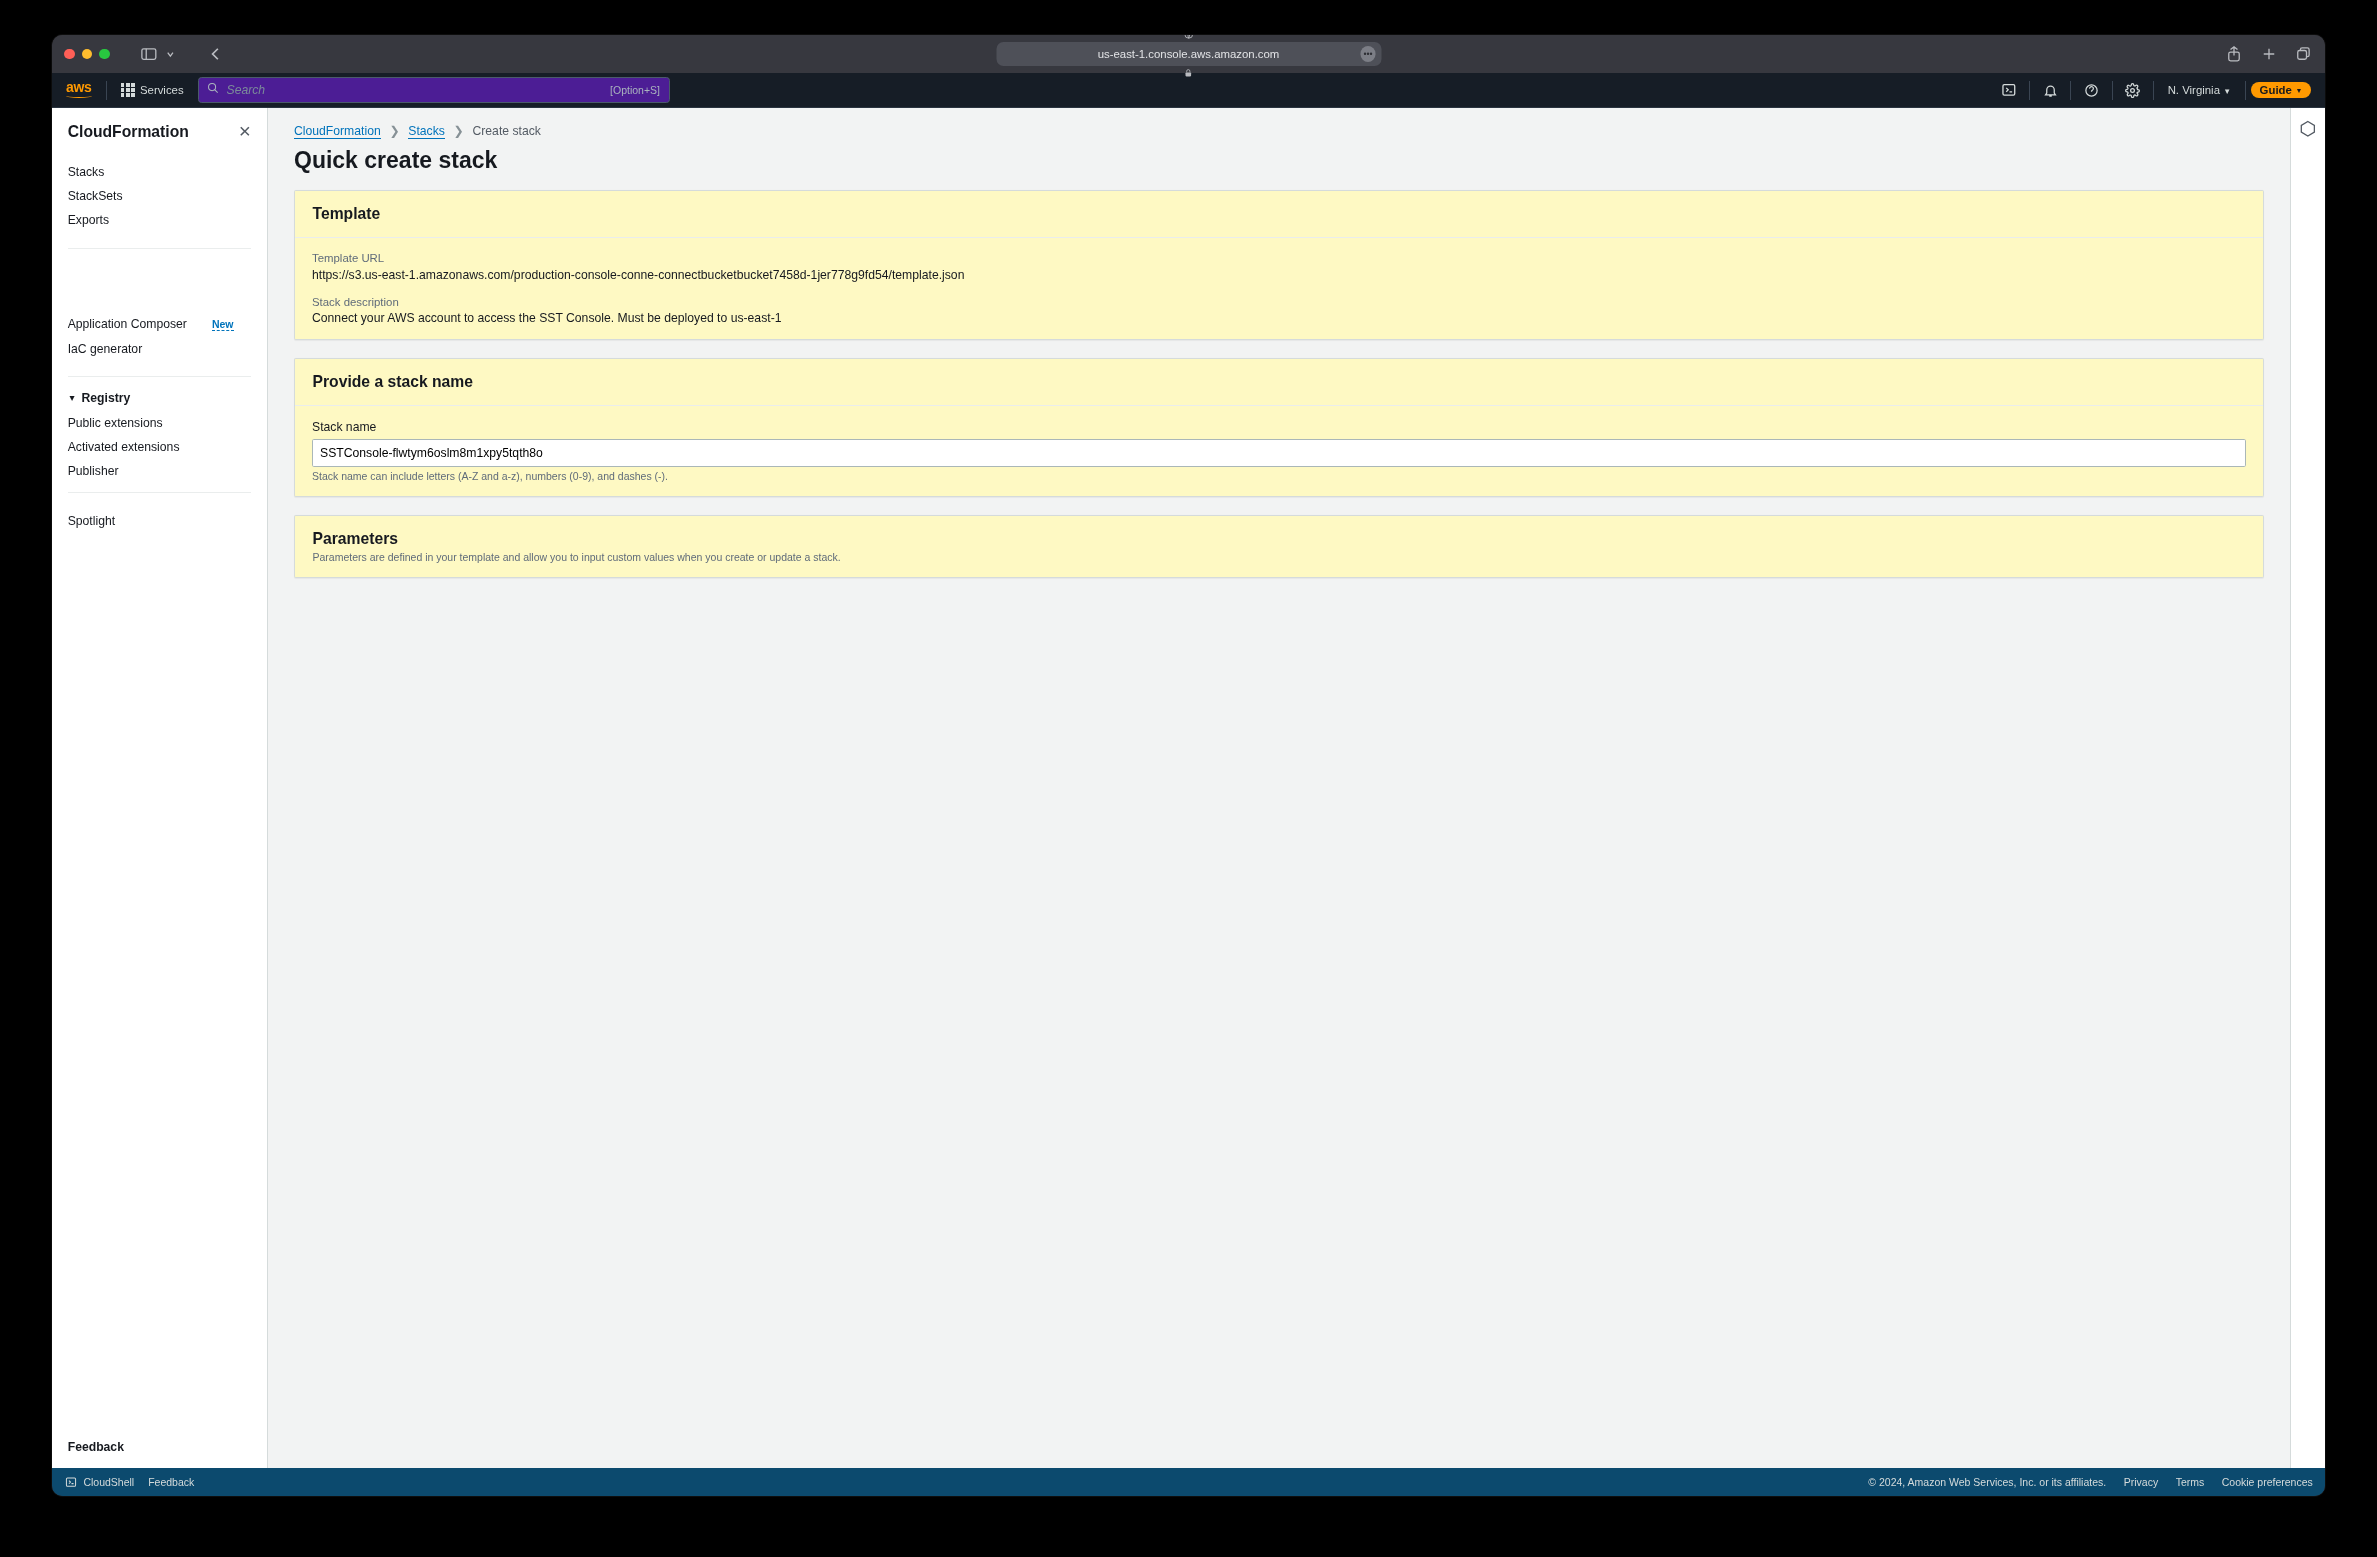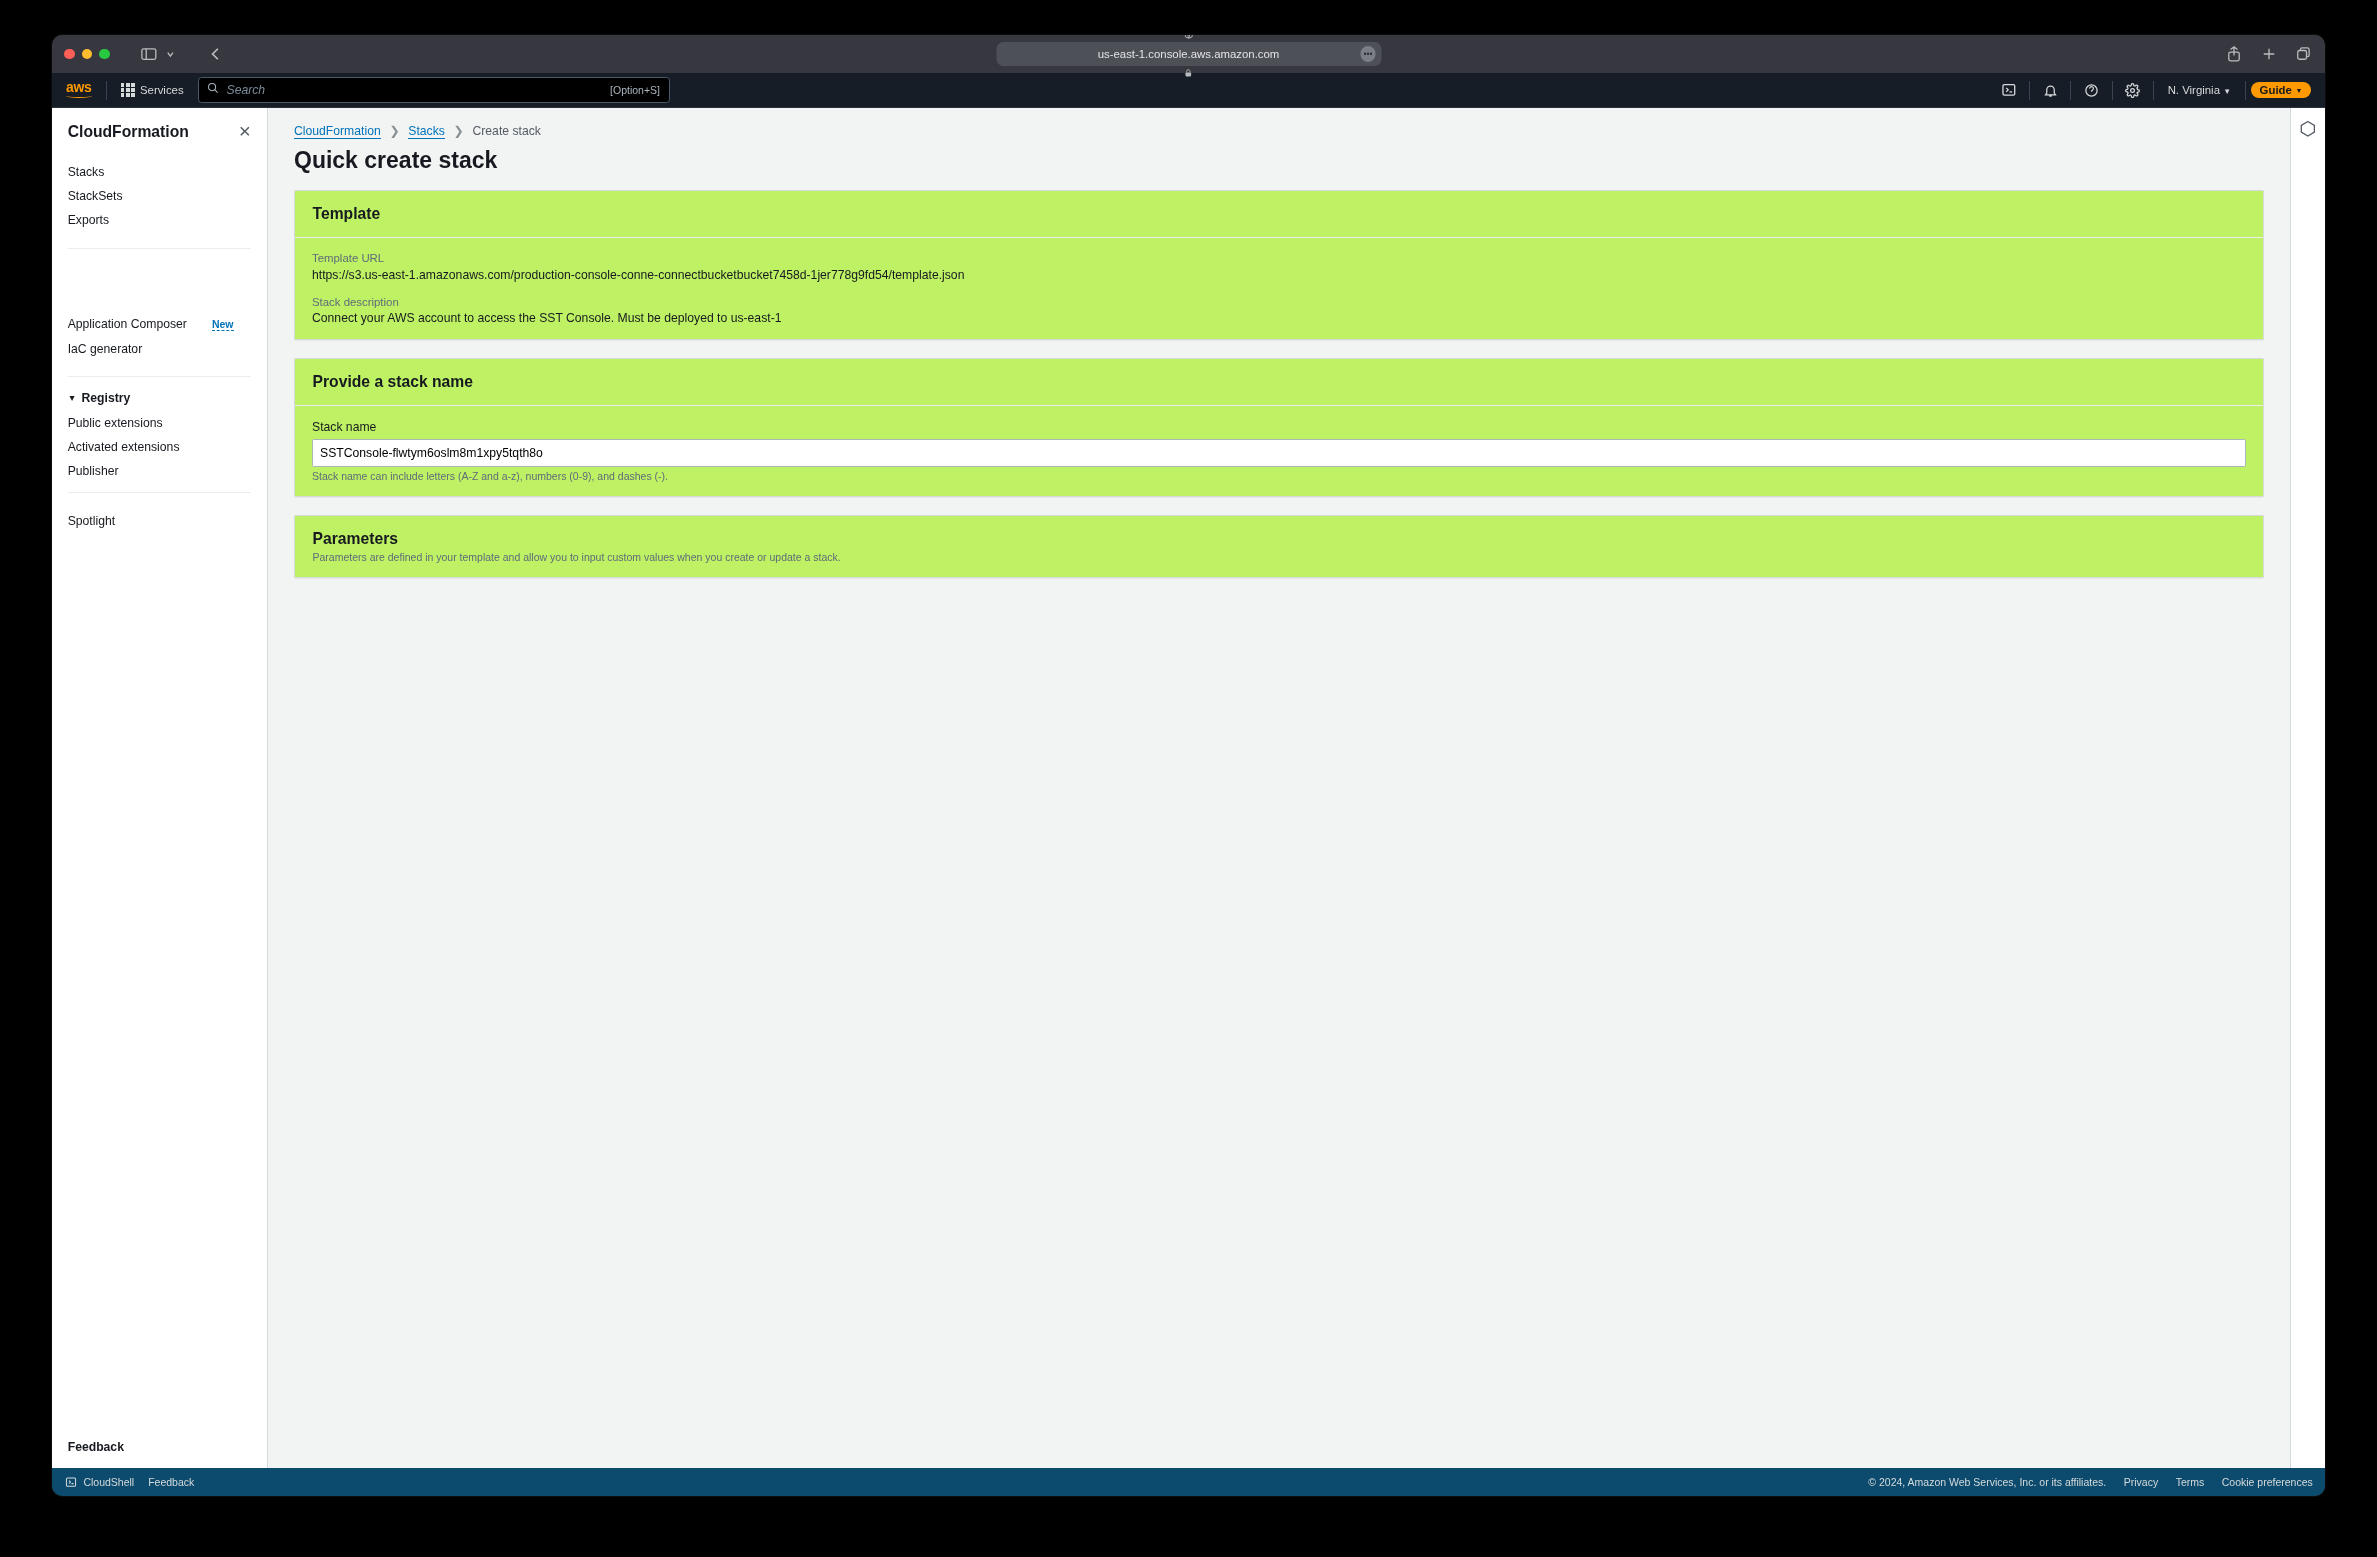--- a/index.html
+++ b/index.html
@@ -51,21 +51,21 @@
   .topnav {
     height: 35px; background:#161d26; display:flex; align-items:center;
     padding: 0 14px; gap:14px; color:#d5dbdb; border-bottom:0.9px solid #2a3440;
   }
   .aws-logo { font-weight:700; color:#ff9900; font-size:14px; letter-spacing:-0.4px; display:flex; flex-direction:column; line-height:0.8;}
   .aws-logo .smile { border-bottom:1.7px solid #ff9900; border-radius:0 0 50% 50%; width:26px; height:4.4px; margin-top:0.9px;}
   .services-btn { display:flex; align-items:center; gap:5.2px; cursor:pointer; font-size:11.4px;}
   .grid-icon { display:grid; grid-template-columns:repeat(3,3.5px); grid-template-rows:repeat(3,3.5px); gap:1.7px;}
   .grid-icon span{background:#d5dbdb;}
   .searchbox {
-    flex: 0 0 472px; height:26px; background:#000000; border:0.9px solid #4b5a6b;
+    flex: 0 0 472px; height:26px; background:#4c1d95; border:0.9px solid #4b5a6b;
     border-radius:3.5px; display:flex; align-items:center; padding:0 8.7px; gap:7px;
     color:#7b8a9a; font-style:italic;
   }
   .searchbox .sicon{font-style:normal;color:#aab4be;}
   .searchbox .kbd { margin-left:auto; font-style:normal; color:#aab4be; font-size:10.5px;}
   .topnav-right { margin-left:auto; display:flex; align-items:center; gap:5.2px;}
   .topnav-right .iconbtn { width:30px; height:30px; display:flex; align-items:center; justify-content:center; color:#d5dbdb; cursor:pointer;}
   .region { padding:0 8.7px; cursor:pointer; font-size:11.4px;}
   .guide { background:#ff9900; color:#16191f; border-radius:8.7px; padding:1.7px 8.7px; font-size:11.4px; font-weight:600; display:flex; align-items:center; gap:3.5px; cursor:pointer;}
   .vdiv { width:0.9px; height:19px; background:#3a4553;}
@@ -88,21 +88,21 @@
   .main { flex:1; display:flex; overflow:hidden;}
   .content { flex:1; overflow:auto; background:#f2f3f3; padding: 15.7px 26px;}
   .rightrail { width:35px; border-left:0.9px solid #d5dbdb; background:#fff; display:flex; justify-content:center; padding-top:12.2px;}
   .rightrail .hex { width:15.7px;height:15.7px;color:#545b64;}
 
   .crumbs { display:flex; align-items:center; gap:8.7px; color:#545b64; font-size:12.2px; margin-bottom:8.7px;}
   .crumbs a { color:#0073bb; text-decoration:none; border-bottom:0.9px solid #0073bb; cursor:pointer;}
   .crumbs .sep { color:#879196;}
   h1.page-title { font-size:23px; font-weight:700; margin: 5.2px 0 15.7px;}
 
-  .panel { background:#bef264; border:0.9px solid #d5dbdb; border-radius:1.7px; box-shadow:0 0.9px 0.9px rgba(0,0,0,0.05); margin-bottom:17.5px;}
+  .panel { background:#fef9c3; border:0.9px solid #d5dbdb; border-radius:1.7px; box-shadow:0 0.9px 0.9px rgba(0,0,0,0.05); margin-bottom:17.5px;}
   .panel-head { padding:14px 17.5px; border-bottom:0.9px solid #eaeded;}
   .panel-head h2 { font-size:15.7px; font-weight:700;}
   .panel-head .desc { color:#5f6b7a; font-size:10.5px; margin-top:3.5px;}
   .panel-body { padding: 14px 17px;}
   .field-label { color:#5f6b7a; font-size:11.4px; margin-bottom:3.5px;}
   .field-value { color:#16191f; font-size:12.2px; margin-bottom:14px; word-break:break-all;}
   .formlabel { font-size:12.2px; font-weight:400; margin-bottom:5.2px;}
   .textin { width:100%; height:28px; border:0.9px solid #aab7b8; border-radius:1.7px; padding:0 7px; font-size:12.2px;}
   .hint { color:#5f6b7a; font-size:10.5px; margin-top:3.5px;}
 

